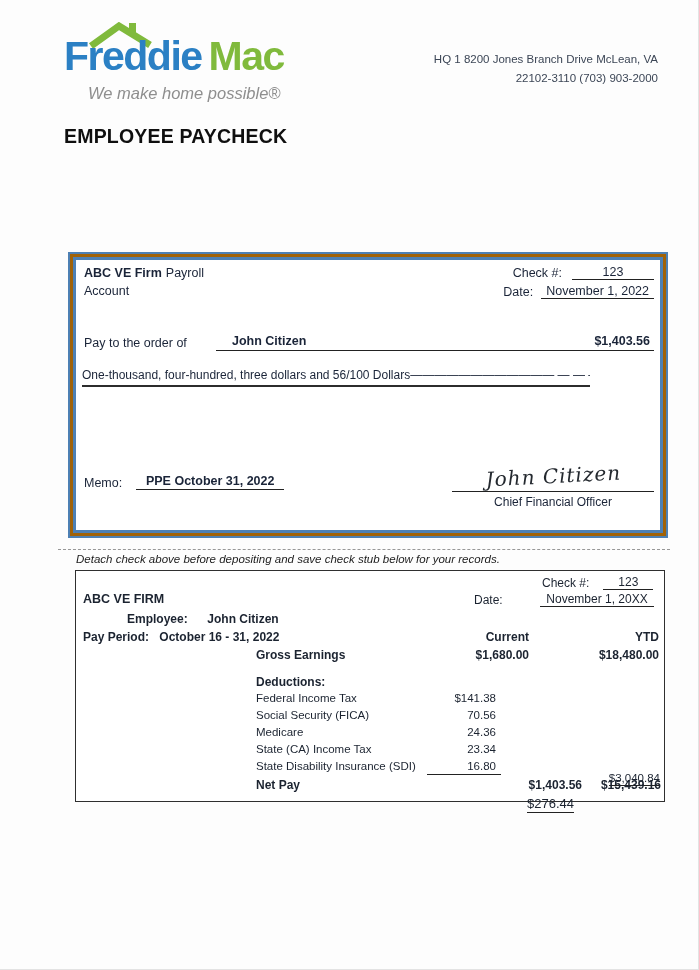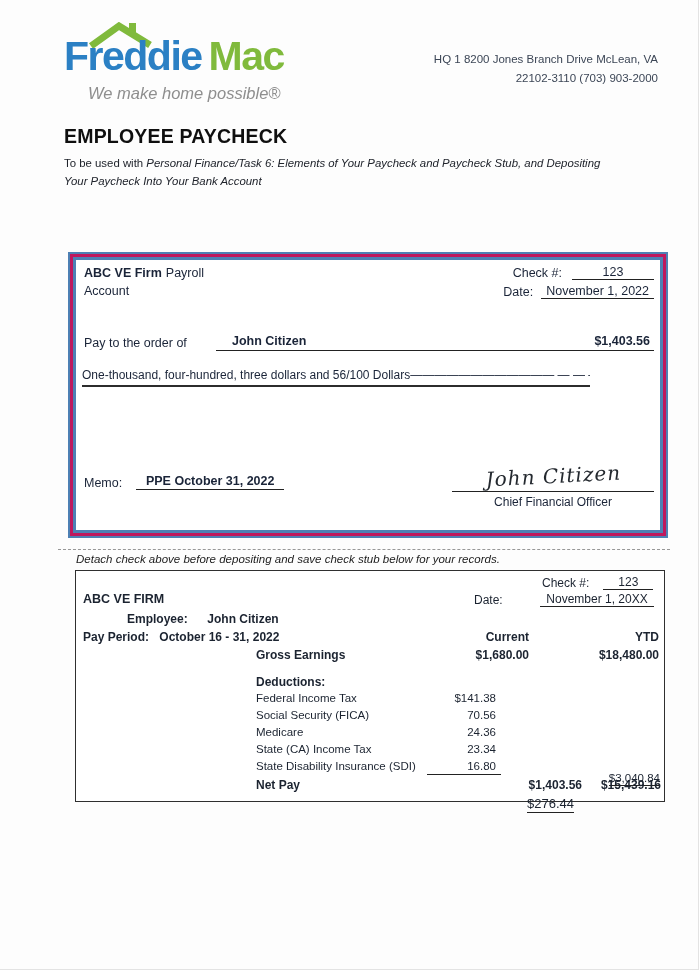--- a/index.html
+++ b/index.html
@@ -20,21 +20,21 @@
   .tagline { position:absolute; left:24px; top:62px; font-size:16.5px; color:#8e8e8e; white-space:nowrap;font-style:italic; }
 
   .address { right:40px; top:50px; text-align:right; font-size:11.5px; line-height:1.65; color:#3c4656; }
 
   
   .doc-title { left:64px; top:125px; font-size:19.5px; font-weight:bold; color:#0f0f0f; letter-spacing:.2px; }
   .doc-sub { left:64px; top:155px; width:560px; font-size:11.4px; line-height:1.55; color:#20242c; }
   .doc-sub .it { font-style:italic; }
 
   
-  .check { left:68px; top:252px; width:600px; height:286px; border:2px solid #4d80b4; background:#be185d; }
+  .check { left:68px; top:252px; width:600px; height:286px; border:2px solid #4d80b4; background:#a16207; }
   .check-inner { position:absolute; left:3px; top:3px; right:3px; bottom:3px; background:#ffffff; border:3px solid #4d80b4; font-size:12.5px; color:#1a2438; }
   .payer { left:8px; top:5px; line-height:1.4; }
   .payer .b { font-weight:bold; }
   .payer .r { margin-left:4px; }
   .ck-row { display:flex; align-items:flex-end; }
   .ck-no { top:5px; right:6px; }
   .ck-no .val { display:inline-block; width:82px; text-align:center; border-bottom:1.5px solid #222; margin-left:10px; }
   .ck-date { top:24px; right:6px; }
   .ck-date .val { display:inline-block; border-bottom:1.5px solid #222; margin-left:8px; padding:0 5px; }
   .payto-label { left:8px; top:76px; }
@@ -95,23 +95,20 @@
     </div>
     <div class="tagline">We make home possible®</div>
   </div>
 
   <div class="abs address">
     <div>HQ 1 8200 Jones Branch Drive McLean, VA</div>
     <div>22102-3110 (703) 903-2000</div>
   </div>
 
   <div class="abs doc-title">EMPLOYEE PAYCHECK</div>
-  <div class="abs doc-sub">
-    <span>To be used with </span><span class="it">Personal Finance/Task 6: Elements of Your Paycheck and Paycheck Stub, and Depositing Your Paycheck Into Your Bank Account</span>
-  </div>
 
   <div class="abs check">
     <div class="check-inner">
 
       <div class="abs payer">
         <div>
           <span class="b">ABC VE Firm</span><span class="r">Payroll</span>
         </div>
         <div>Account</div>
       </div>

